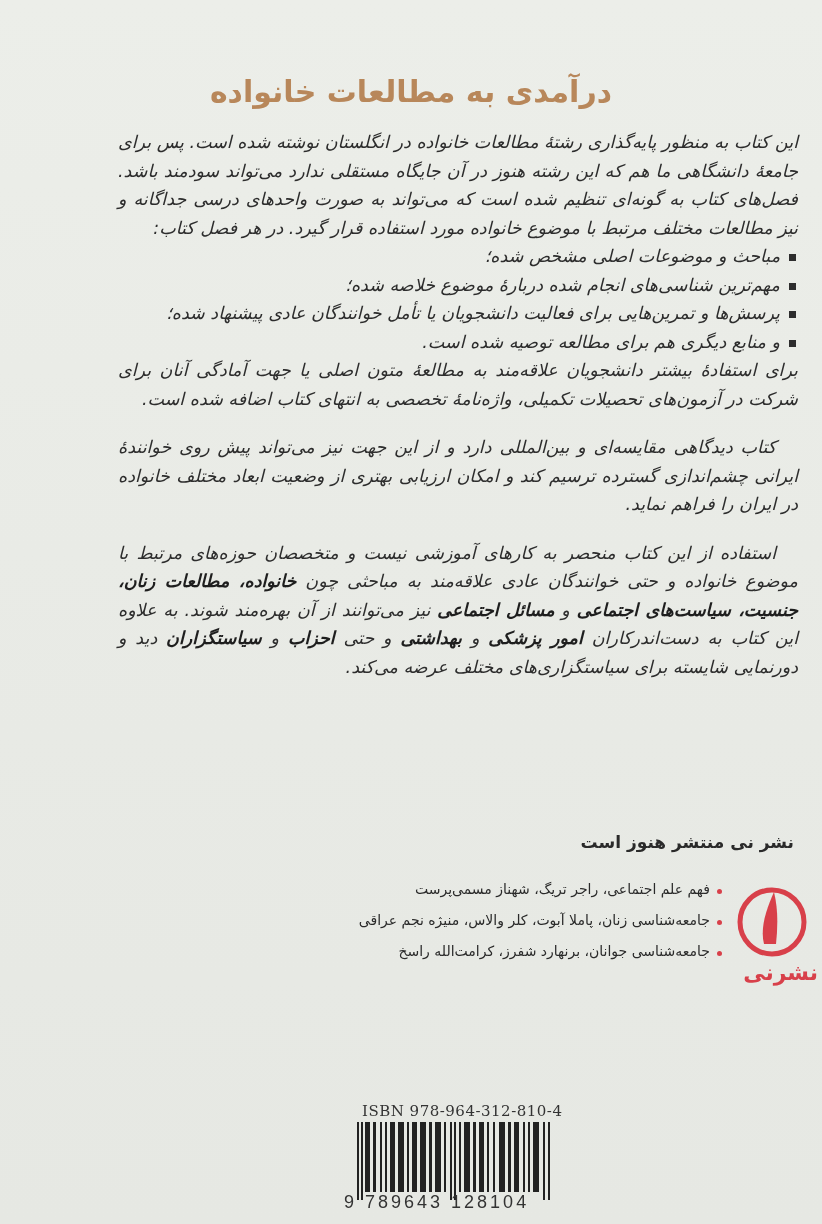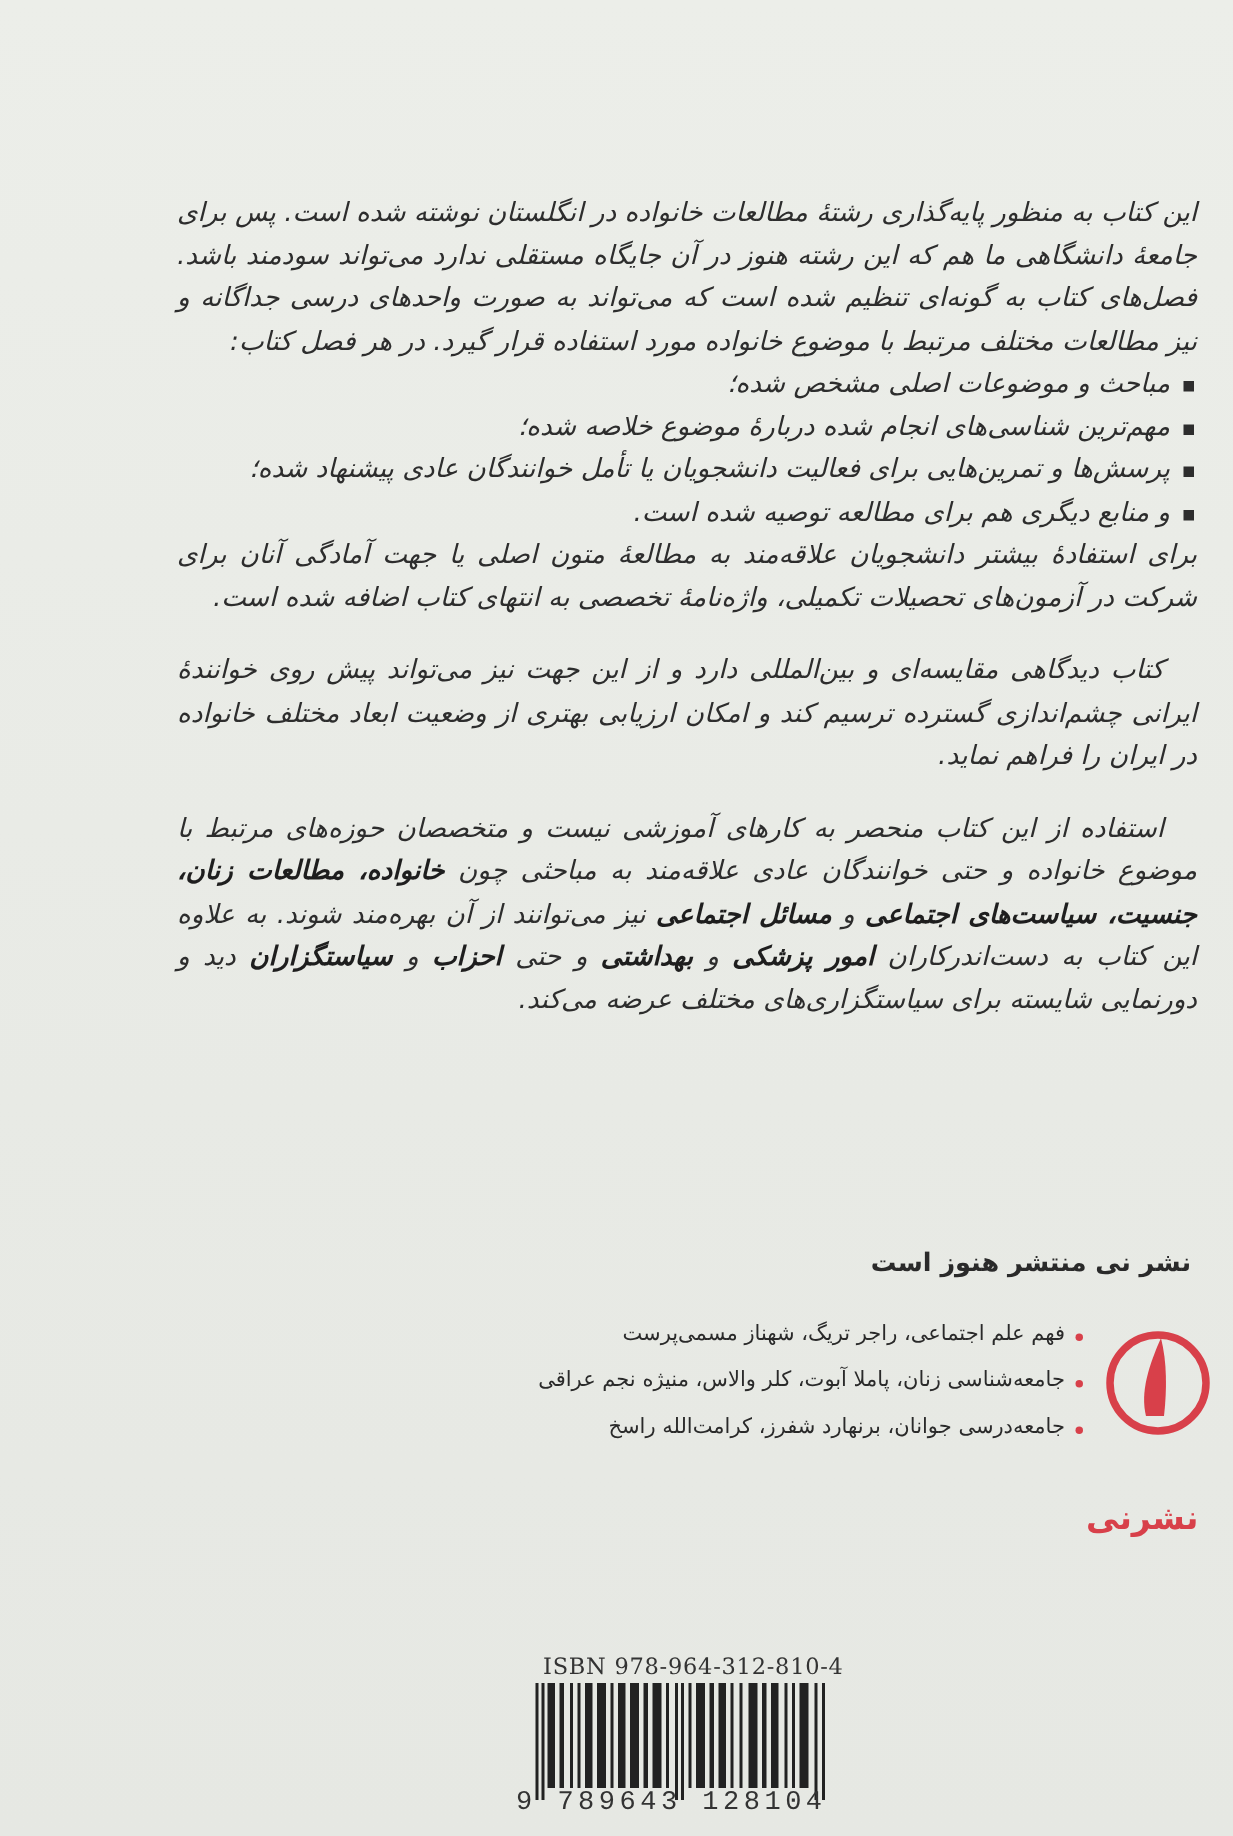--- a/index.html
+++ b/index.html
@@ -40,61 +40,62 @@
     direction: rtl; list-style: none; margin: 0; padding: 0;
     font-size: 14px; font-weight: normal; line-height: 31px; color: #2a2a2a;
   }
   .books li { position: relative; padding-right: 12px; white-space: nowrap; }
   .books li::before {
     content: ""; position: absolute; right: 0; top: 15px;
     width: 5px; height: 5px; border-radius: 50%; background: #d8404a;
   }
   .logo { position: absolute; top: 880px; left: 730px; width: 84px; height: 110px; }
   .logo-text {
-    position: absolute; top: 1000px; left: 724px; width: 94px;
-    text-align: left; direction: rtl;
+    position: absolute; top: 960px; left: 724px; width: 94px;
+    text-align: right; direction: rtl;
     font-size: 22px; font-weight: bold; color: #d8404a;
   }
   .isbn-label {
     position: absolute; top: 1102px; left: 362px;
     font-family: "DejaVu Serif", serif; font-size: 15px; color: #333;
     letter-spacing: 0.5px; white-space: nowrap;
   }
   .barcode { position: absolute; top: 1122px; left: 355px; width: 200px; height: 80px; }
   .barcode-digits {
     position: absolute; top: 1192px; left: 344px;
-    font-family: Liberation Mono, monospace; font-size: 18px; color: #333;
+    font-family: Liberation Sans, sans-serif; font-size: 18px; color: #333;
     letter-spacing: 3px; white-space: nowrap; background: transparent;
   }
 </style>
 </head>
 <body>
 
 <div class="page">
 
+  <div class="title">درآمدی به مطالعات خانواده</div>
 
   <div class="body-text">
     <p>این کتاب به منظور پایه‌گذاری رشتهٔ مطالعات خانواده در انگلستان نوشته شده است. پس برای جامعهٔ دانشگاهی ما هم که این رشته هنوز در آن جایگاه مستقلی ندارد می‌تواند سودمند باشد. فصل‌های کتاب به گونه‌ای تنظیم شده است که می‌تواند به صورت واحدهای درسی جداگانه و نیز مطالعات مختلف مرتبط با موضوع خانواده مورد استفاده قرار گیرد. در هر فصل کتاب:</p>
     <ul class="bullets">
       <li>مباحث و موضوعات اصلی مشخص شده؛</li>
       <li>مهم‌ترین شناسی‌های انجام شده دربارهٔ موضوع خلاصه شده؛</li>
       <li>پرسش‌ها و تمرین‌هایی برای فعالیت دانشجویان یا تأمل خوانندگان عادی پیشنهاد شده؛</li>
       <li>و منابع دیگری هم برای مطالعه توصیه شده است.</li>
     </ul>
     <p>برای استفادهٔ بیشتر دانشجویان علاقه‌مند به مطالعهٔ متون اصلی یا جهت آمادگی آنان برای شرکت در آزمون‌های تحصیلات تکمیلی، واژه‌نامهٔ تخصصی به انتهای کتاب اضافه شده است.</p>
     <p class="indent">کتاب دیدگاهی مقایسه‌ای و بین‌المللی دارد و از این جهت نیز می‌تواند پیش روی خوانندهٔ ایرانی چشم‌اندازی گسترده ترسیم کند و امکان ارزیابی بهتری از وضعیت ابعاد مختلف خانواده در ایران را فراهم نماید.</p>
     <p class="indent"><span>استفاده از این کتاب منحصر به کارهای آموزشی نیست و متخصصان حوزه‌های مرتبط با موضوع خانواده و حتی خوانندگان عادی علاقه‌مند به مباحثی چون </span><b>خانواده، مطالعات زنان، جنسیت، سیاست‌های اجتماعی</b><span> و </span><b>مسائل اجتماعی</b><span> نیز می‌توانند از آن بهره‌مند شوند. به علاوه این کتاب به دست‌اندرکاران </span><b>امور پزشکی</b><span> و </span><b>بهداشتی</b><span> و حتی </span><b>احزاب</b><span> و </span><b>سیاستگزاران</b><span> دید و دورنمایی شایسته برای سیاستگزاری‌های مختلف عرضه می‌کند.</span></p>
   </div>
 
   <div class="pub-heading">نشر نی منتشر هنوز است</div>
 
   <ul class="books">
     <li>فهم علم اجتماعی، راجر تریگ، شهناز مسمی‌پرست</li>
     <li>جامعه‌شناسی زنان، پاملا آبوت، کلر والاس، منیژه نجم عراقی</li>
-    <li>جامعه‌درسی جوانان، برنهارد شفرز، کرامت‌الله راسخ</li>
+    <li>جامعه‌شناسی جوانان، برنهارد شفرز، کرامت‌الله راسخ</li>
   </ul>
 
   <svg class="logo" viewBox="0 0 84 110">
     <circle cx="42" cy="42" r="32" fill="none" stroke="#d8404a" stroke-width="5"></circle>
     <path d="M44 12 C 36 30, 30 48, 34 64 L 46 64 C 48 46, 48 28, 44 12 Z" fill="#d8404a"></path>
   </svg>
   <div class="logo-text">نشرنی</div>
 
   <div class="isbn-label">ISBN 978-964-312-810-4</div>
   <svg class="barcode" viewBox="0 0 200 80" preserveAspectRatio="none">

